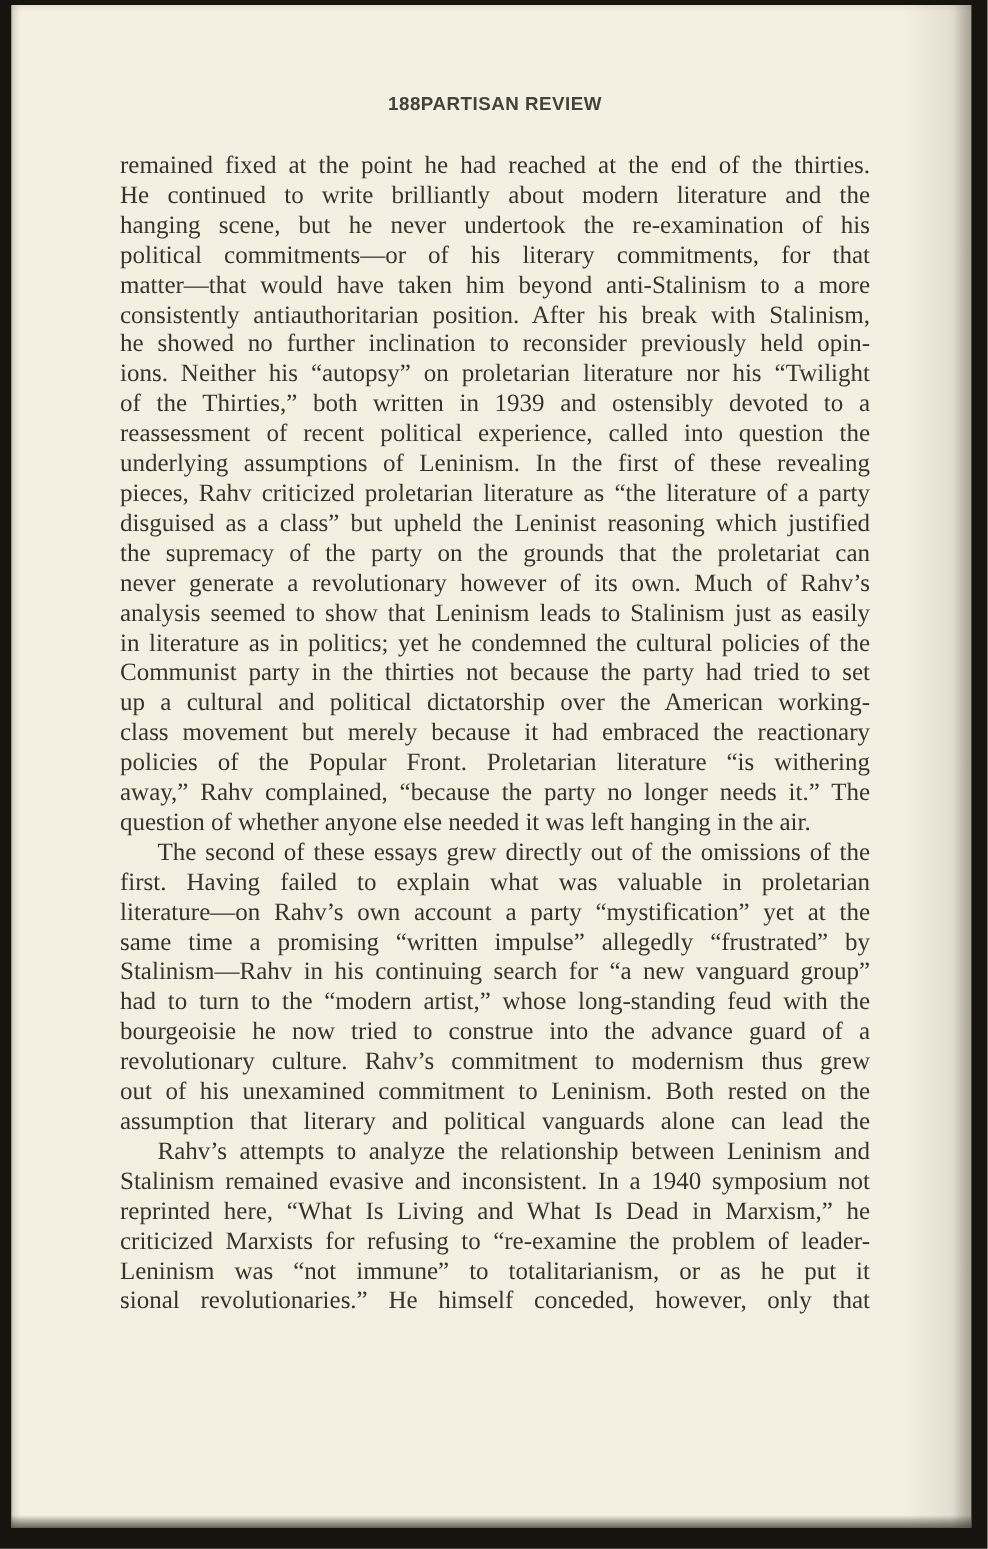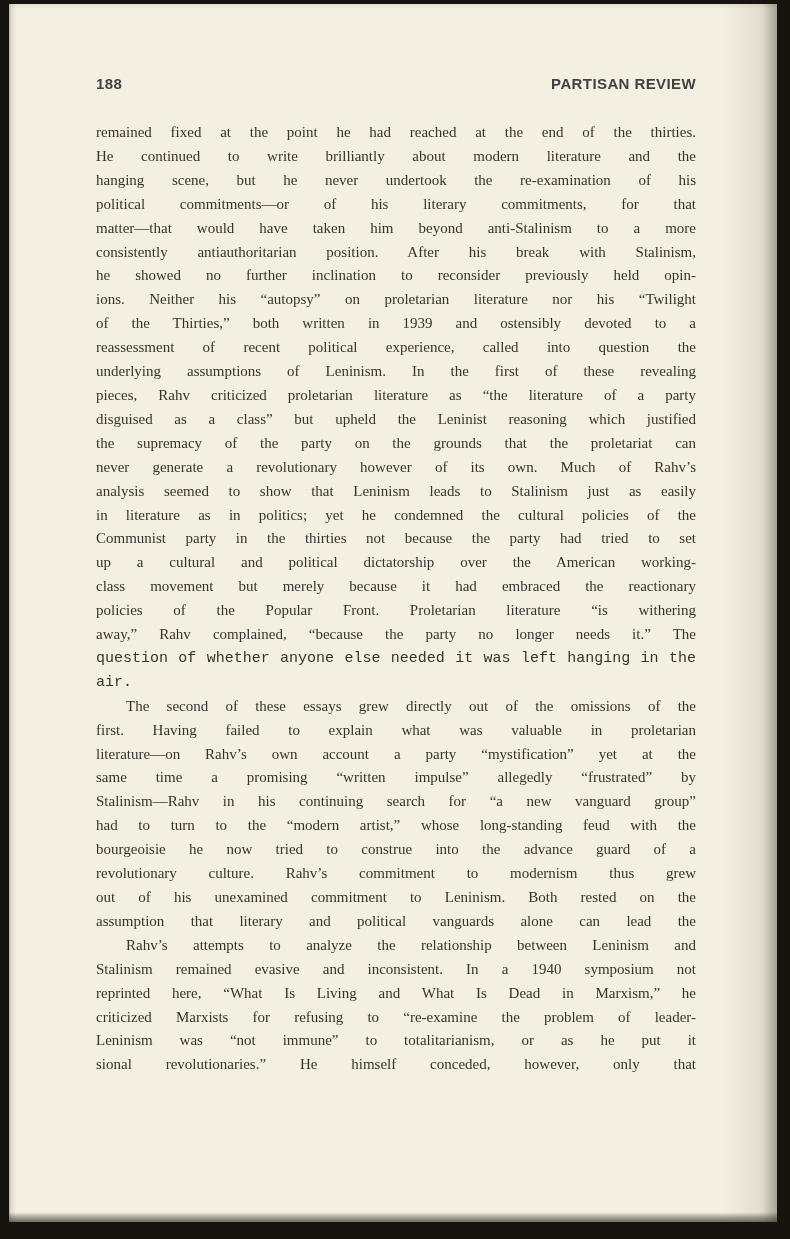--- a/index.html
+++ b/index.html
@@ -32,45 +32,44 @@
       linear-gradient(180deg, rgba(88,82,70,0.10) 0px, rgba(88,82,70,0.0) 5px),
       #f4f0e1;
     box-shadow: inset 1px 0 0 rgba(120,112,92,0.25);
   }
   .header {
     position: absolute;
     left: 87px;
     width: 600px;
     top: 71px;
     display: flex;
-    justify-content: space-between;
+    justify-content: center;
     align-items: baseline;
     font-family: "Liberation Sans", sans-serif;
     font-size: 15px;
     font-weight: bold;
     color: #44423d;
     letter-spacing: 0.4px;
   }
   .text-col {
     position: absolute;
     left: 87px;
     top: 117px;
     width: 600px;
     font-family: "Liberation Serif", serif;
-    font-size: 15px;
+    font-size: 20px;
     line-height: 23.9px;
     color: #37342c;
   }
   .line {
     text-align: justify;
     text-align-last: justify;
   }
   .line.para-end {
     text-align-last: left;
-    font-family: Liberation Mono, monospace;
   }
   .line.indent {
     text-indent: 30px;
   }
   
   .right-shade {
     position: absolute;
     right: 0;
     top: 0;
     width: 14px;

